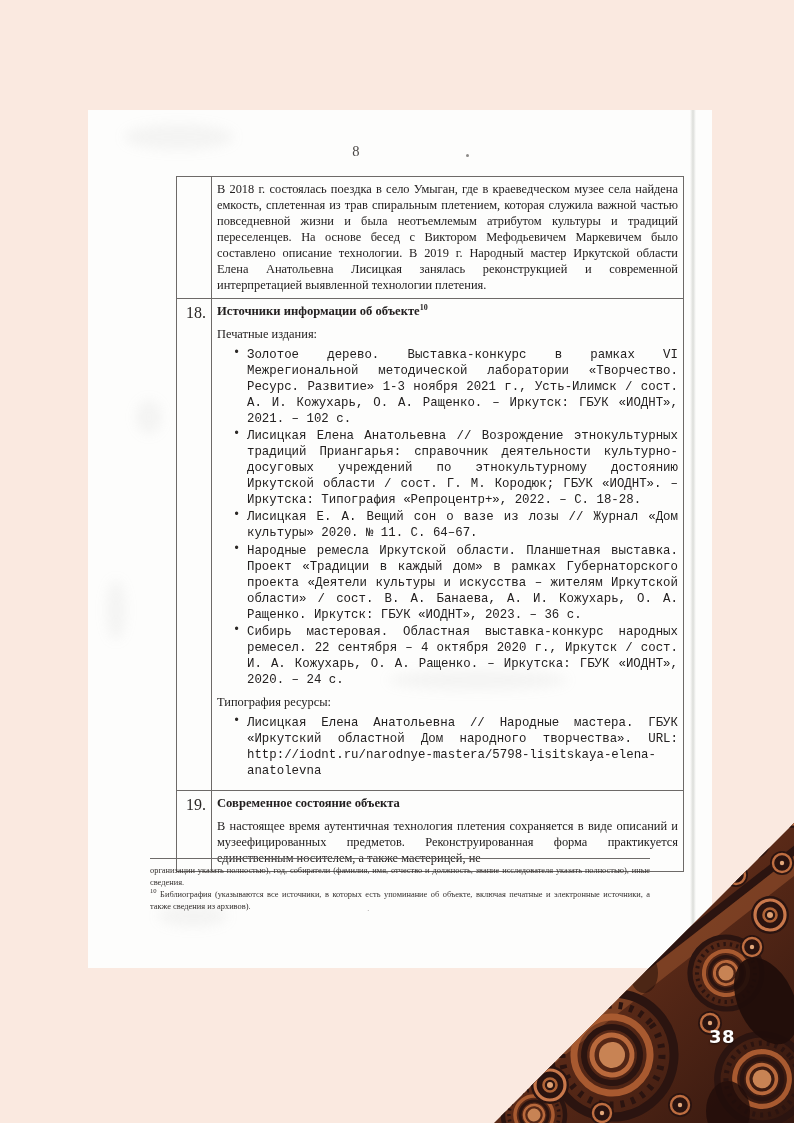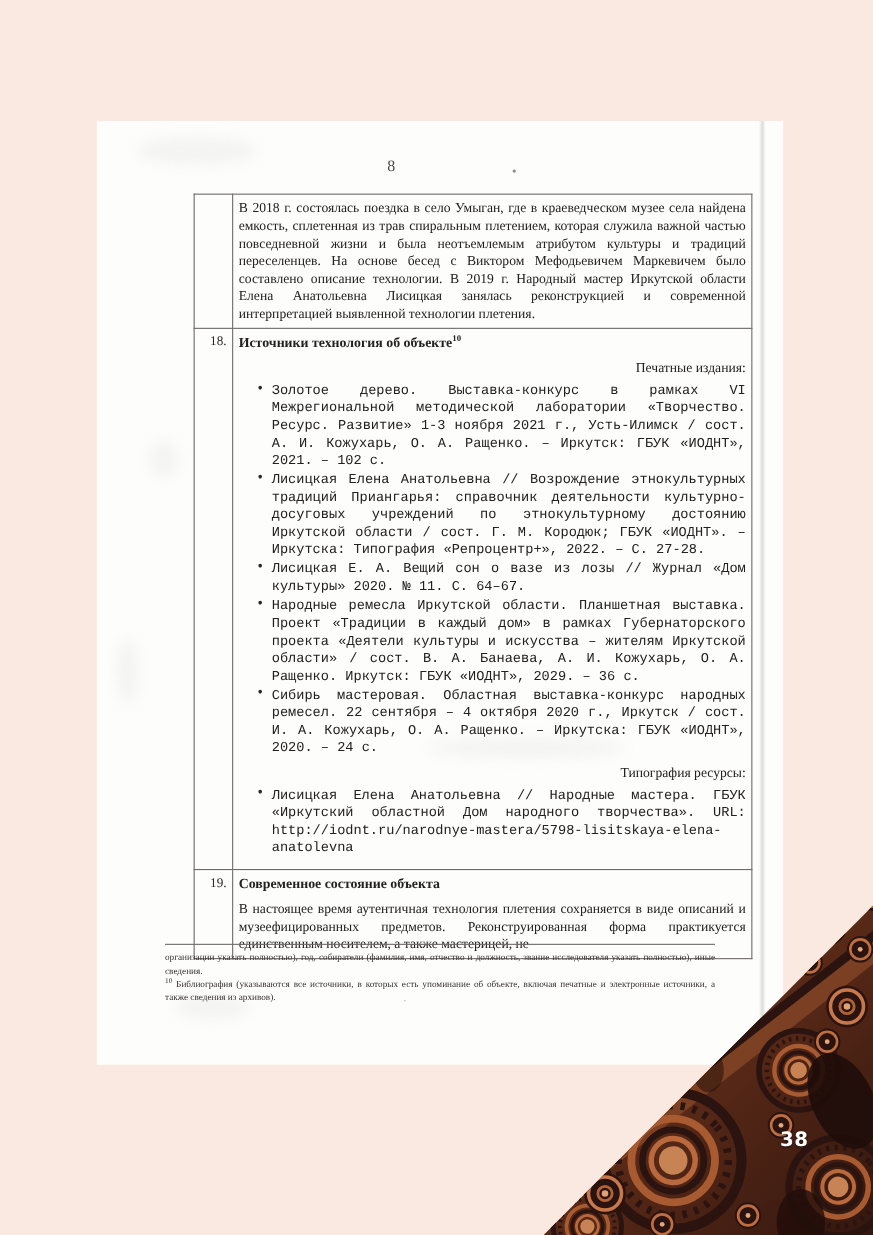--- a/index.html
+++ b/index.html
@@ -83,21 +83,21 @@
   }
   #sheet-table td {
     border: 1px solid #6d6a68;
     vertical-align: top;
     padding: 4px 5px 5px 5px;
   }
   td.num-cell {
     width: 24px;
     text-align: right;
     padding-right: 4px;
-    font-size: 12px;
+    font-size: 16px;
     line-height: 1.28;
     color: #2b2826;
   }
   td.body-cell {
     font-size: 12.4px;
     line-height: 1.295;
     text-align: justify;
     text-justify: inter-word;
     hyphens: manual;
     color: #232020;
@@ -114,21 +114,21 @@
     vertical-align: super;
     line-height: 0;
   }
   .para {
     margin: 0;
     text-align: justify;
     text-indent: 0;
   }
   .lead-label {
     margin: 0 0 5px 0;
-    text-align: right;
+    text-align: left;
   }
   ul.refs {
     margin: 0 0 6px 0;
     padding-left: 30px;
     list-style: none;
     font-family: Liberation Mono, monospace;
   }
   ul.refs li {
     position: relative;
     margin: 0 0 1px 0;
@@ -237,28 +237,28 @@
           <td class="num-cell"></td>
           <td class="body-cell">
             <p class="para">В 2018 г. состоялась поездка в село Умыган, где в краеведческом музее села найдена емкость, сплетенная из трав спиральным плетением, которая служила важной частью повседневной жизни и была неотъемлемым атрибутом культуры и традиций переселенцев. На основе бесед с Виктором Мефодьевичем Маркевичем было составлено описание технологии. В 2019 г. Народный мастер Иркутской области Елена Анатольевна Лисицкая занялась реконструкцией и современной интерпретацией выявленной технологии плетения.</p>
           </td>
         </tr>
 
         <tr>
           <td class="num-cell">18.</td>
           <td class="body-cell">
             <p class="sec-title">
-              <span>Источники технология об объекте</span><sup>10</sup>
+              <span>Источники информации об объекте</span><sup>10</sup>
             </p>
             <p class="lead-label">Печатные издания:</p>
             <ul class="refs">
               <li>Золотое дерево. Выставка-конкурс в рамках VI Межрегиональной методической лаборатории «Творчество. Ресурс. Развитие» 1-3 ноября 2021 г., Усть-Илимск / сост. А. И. Кожухарь, О. А. Ращенко. – Иркутск: ГБУК «ИОДНТ», 2021. – 102 с.</li>
-              <li>Лисицкая Елена Анатольевна // Возрождение этнокультурных традиций Приангарья: справочник деятельности культурно-досуговых учреждений по этнокультурному достоянию Иркутской области / сост. Г. М. Кородюк; ГБУК «ИОДНТ». – Иркутска: Типография «Репроцентр+», 2022. – С. 27-28.</li>
+              <li>Лисицкая Елена Анатольевна // Возрождение этнокультурных традиций Приангарья: справочник деятельности культурно-досуговых учреждений по этнокультурному достоянию Иркутской области / сост. Г. М. Кородюк; ГБУК «ИОДНТ». – Иркутска: Типография «Репроцентр+», 2022. – С. 18-28.</li>
               <li>Лисицкая Е. А. Вещий сон о вазе из лозы // Журнал «Дом культуры» 2020. № 11. С. 64–67.</li>
-              <li>Народные ремесла Иркутской области. Планшетная выставка. Проект «Традиции в каждый дом» в рамках Губернаторского проекта «Деятели культуры и искусства – жителям Иркутской области» / сост. В. А. Банаева, А. И. Кожухарь, О. А. Ращенко. Иркутск: ГБУК «ИОДНТ», 2029. – 36 с.</li>
+              <li>Народные ремесла Иркутской области. Планшетная выставка. Проект «Традиции в каждый дом» в рамках Губернаторского проекта «Деятели культуры и искусства – жителям Иркутской области» / сост. В. А. Банаева, А. И. Кожухарь, О. А. Ращенко. Иркутск: ГБУК «ИОДНТ», 2023. – 36 с.</li>
               <li>Сибирь мастеровая. Областная выставка-конкурс народных ремесел. 22 сентября – 4 октября 2020 г., Иркутск / сост. И. А. Кожухарь, О. А. Ращенко. – Иркутска: ГБУК «ИОДНТ», 2020. – 24 с.</li>
             </ul>
             <p class="lead-label">Типография ресурсы:</p>
             <ul class="refs tight">
               <li>
                 <span>Лисицкая Елена Анатольевна // Народные мастера. ГБУК «Иркутский областной Дом народного творчества». URL:</span>
                 <span class="url-line">http://iodnt.ru/narodnye-mastera/5798-lisitskaya-elena-anatolevna</span>
               </li>
             </ul>
           </td>

